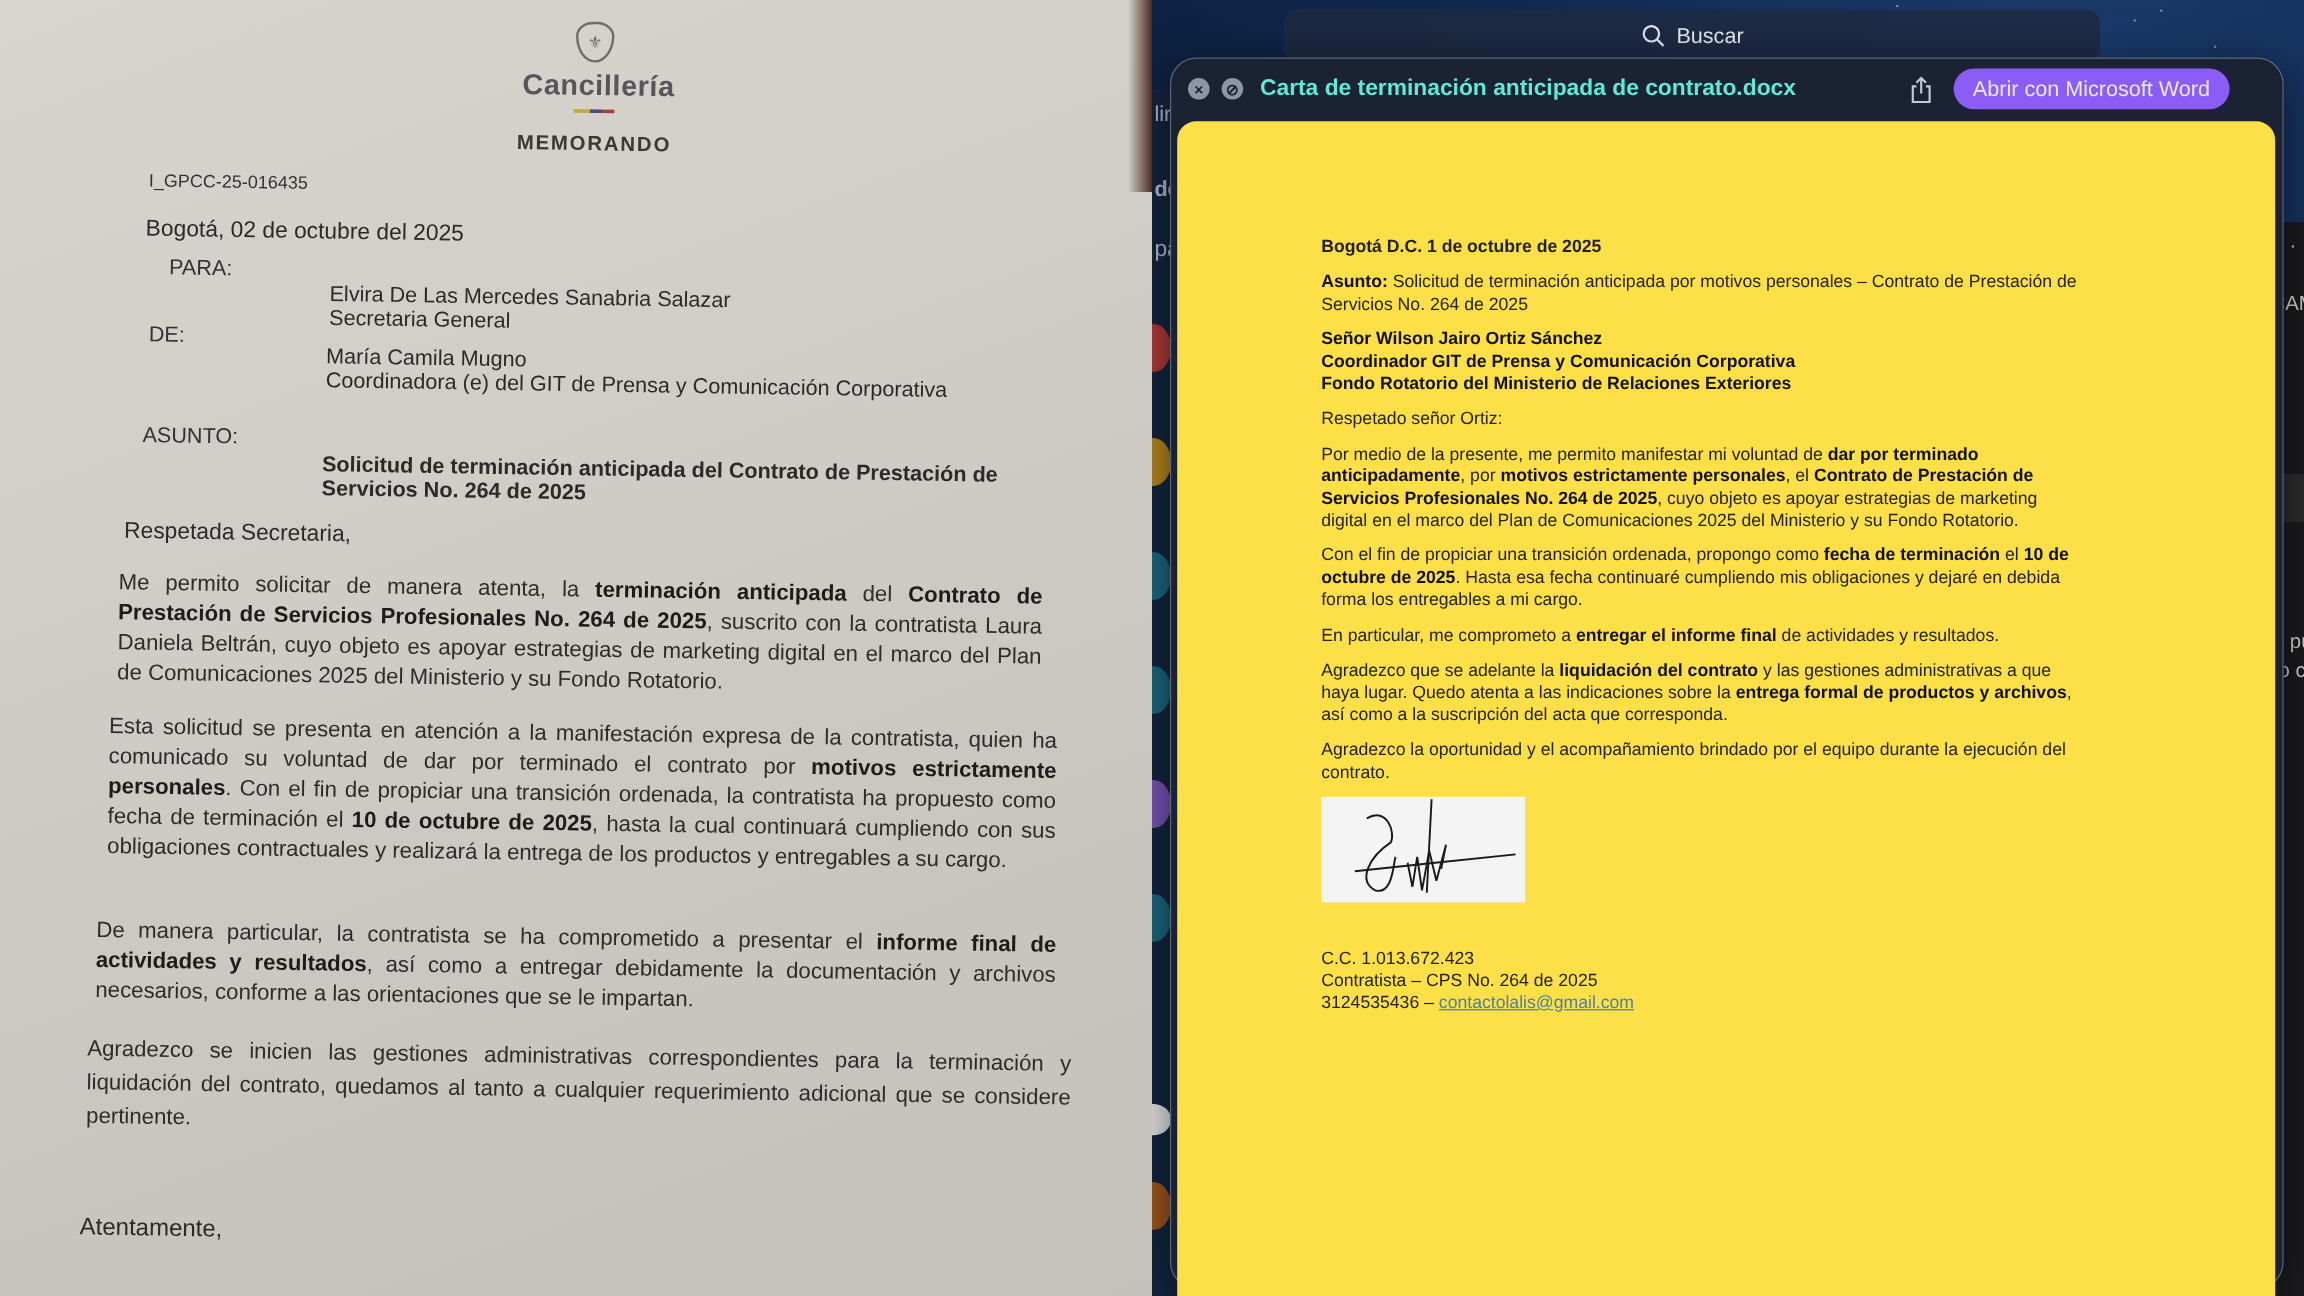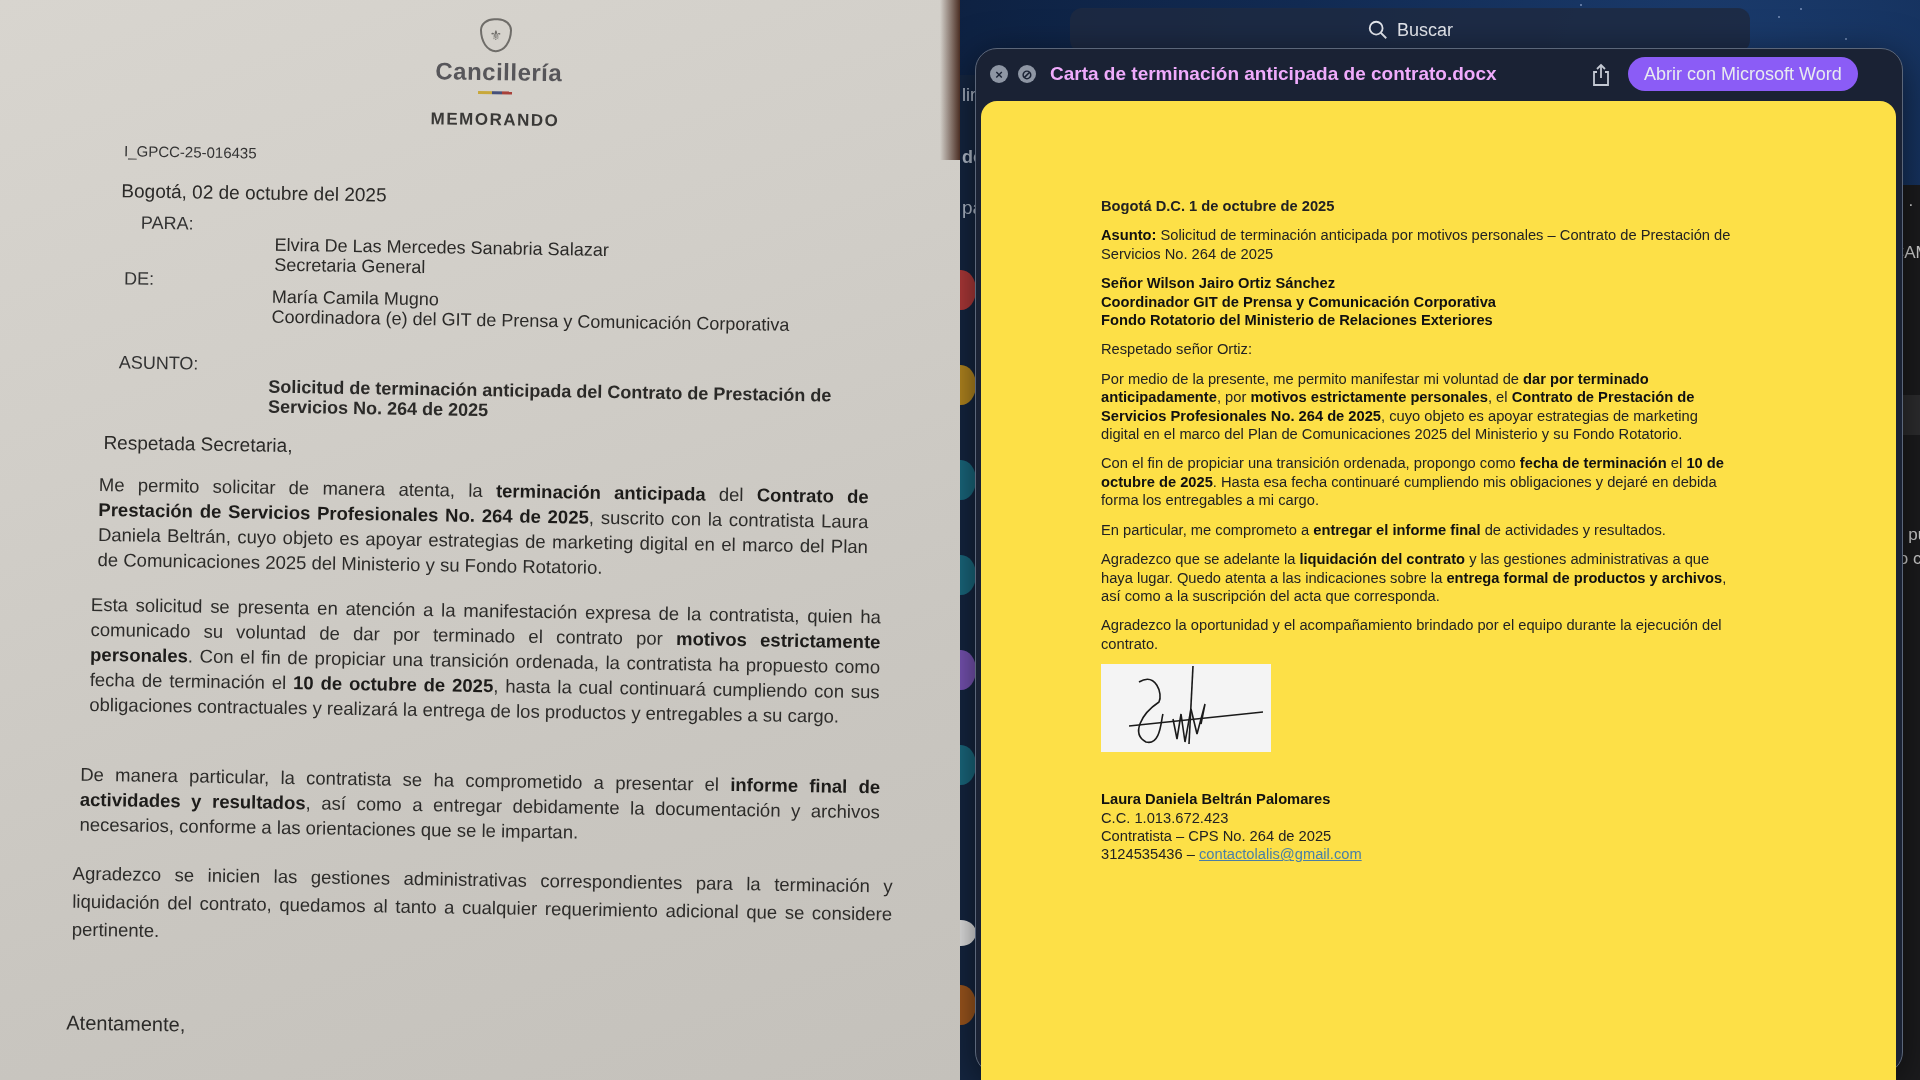--- a/index.html
+++ b/index.html
@@ -80,21 +80,21 @@
   }
   .ql-titlebar {
     position: absolute; left: 0; top: 0; width: 100%; height: 50px;
     display: flex; align-items: center; padding-left: 14px;
   }
   .tb-btn {
     width: 18px; height: 18px; border-radius: 50%; background: #8e96a4;
     display: inline-flex; align-items: center; justify-content: center;
     color: #1a2234; font-size: 13px; font-weight: bold; margin-right: 10px; line-height: 1;
   }
-  .ql-title { color: #f0abfc; font-size: 19px; font-weight: bold; margin-left: 4px; }
+  .ql-title { color: #5eead4; font-size: 19px; font-weight: bold; margin-left: 4px; }
   .share-btn {
     position: absolute; left: 612px; top: 12px; width: 26px; height: 28px;
     display: flex; align-items: center; justify-content: center;
   }
   .open-word {
     position: absolute; left: 652px; top: 8px; height: 34px; padding: 0 16px;
     background: #8b5cf6; border-radius: 17px;
     color: #e8ebf0; font-size: 18px; display: flex; align-items: center;
   }
 
@@ -245,21 +245,20 @@
         <div class="sig-box">
           <svg width="170" height="88" viewBox="0 0 170 88" fill="none" stroke="#1a1a1a" stroke-width="1.6">
             <path d="M38 18 C55 8, 62 30, 58 38 C40 50, 30 70, 45 78 C60 82, 60 55, 62 50"></path>
             <path d="M92 2 L88 80"></path>
             <path d="M72 55 L76 75 L80 50 L84 78 L90 45 L96 70 L104 40 L100 60"></path>
             <path d="M28 62 C70 58, 120 52, 162 48"></path>
           </svg>
         </div>
 
         <div class="signer">
-          <p><b>Laura Daniela Beltrán Palomares</b></p>
           <p>C.C. 1.013.672.423</p>
           <p>Contratista – CPS No. 264 de 2025</p>
           <p><span>3124535436 – </span><a class="email-link">contactolalis@gmail.com</a></p>
         </div>
       </div>
     </div>
   </div>
 </div>
 
 </body></html>

